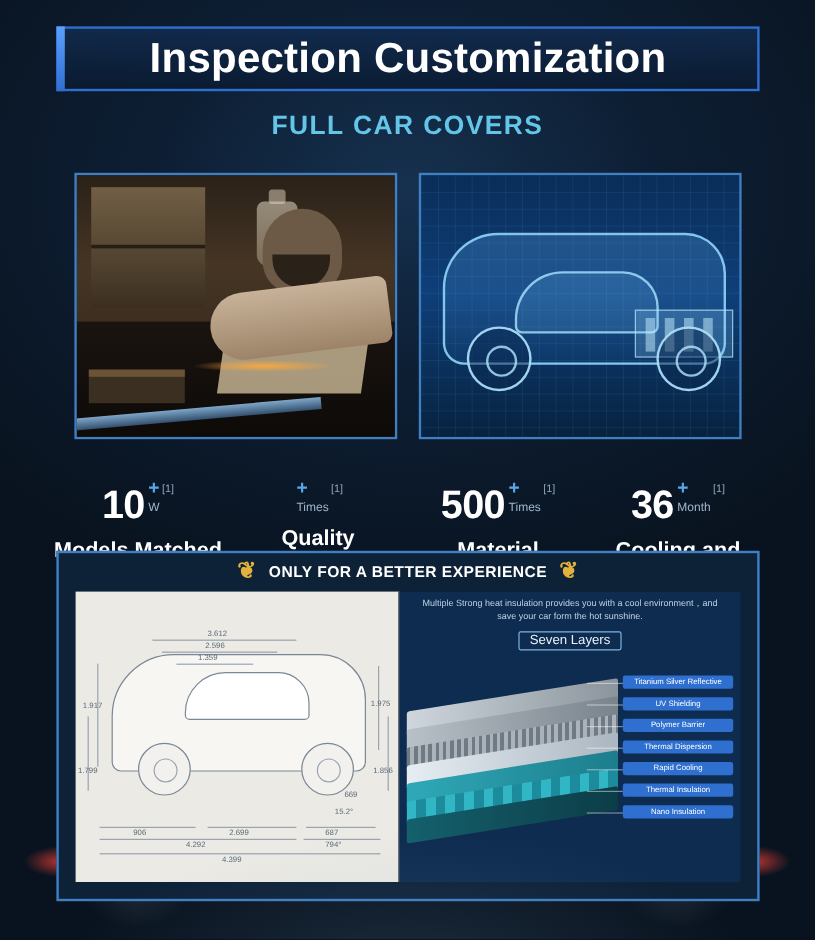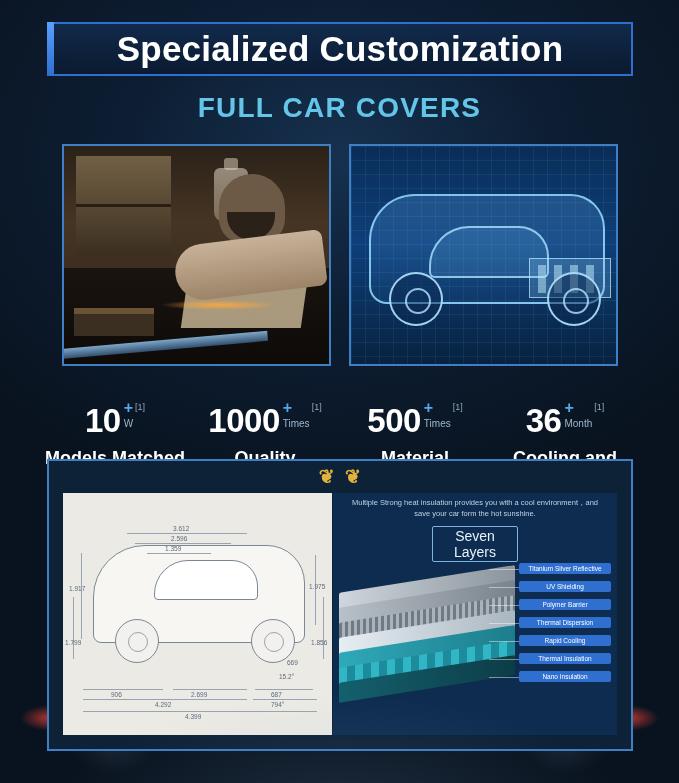--- a/index.html
+++ b/index.html
@@ -34,21 +34,21 @@
   .title-wrap .bar {
     position:absolute; left:-2px; top:-2px; bottom:-2px; width:7px;
     background: linear-gradient(180deg,#5aa0ff,#2f6fd0);
   }
   .title-text {
     font-size: 35px; font-weight: bold; color: #ffffff;
     letter-spacing: .2px; white-space: nowrap;
   }
   .subtitle {
     position:absolute; left:0; right:0; top:92px; text-align:center;
-    color:#63c6e8; font-size:28px; letter-spacing:1.2px; font-weight:600;
+    color:#63c6e8; font-size:22px; letter-spacing:1.2px; font-weight:600;
   }
 
   
   .cards { position:absolute; left:62px; top:144px; width:556px; height:222px;
            display:flex; gap:18px; }
   .card { width: 269px; height: 222px; border:2px solid #3f7fc4; overflow:hidden; position:relative; }
 
   
   .wsk { position:absolute; inset:0; background:
         linear-gradient(180deg,#2a2118 0%, #463524 35%, #2a2019 100%); }
@@ -140,21 +140,21 @@
   .dim { position:absolute; color:#5c6b7a; font-size:6.5px; white-space:nowrap; }
   .dline { position:absolute; background:#9aa4b0; }
   .dline.h { height:1px; } .dline.v { width:1px; }
 
   .nano { flex:1; background:#0e2c4f; position:relative; overflow:hidden; }
   .nano h3 { color:#dfeaf5; font-size:13px; font-weight:bold; text-align:center;
            margin-top:8px; font-style:italic; }
   .nano p { color:#bcd2e6; font-size:7.5px; text-align:center; margin:4px 12px 0;
            line-height:1.5; }
   .seven { margin:6px auto 0; width:86px; text-align:center; color:#e8f2fb;
-           font-size:14px; border:1px solid #7fb4e0; border-radius:2px; padding:1px 0;}
+           font-size:11px; border:1px solid #7fb4e0; border-radius:2px; padding:1px 0;}
   .layers { position:absolute; left:6px; top:86px; width:176px; height:120px; }
   .lay { position:absolute; left:0; width:176px; height:20px; transform: skewY(-9deg);
            border-radius:2px; }
   .tags { position:absolute; right:6px; top:70px; width:92px; }
   .tag { background:#2f6fd0; color:#fff; font-size:6.5px; text-align:center;
          border-radius:2px; padding:2px 0; margin-bottom:7px; position:relative; }
   .tag:after{ content:""; position:absolute; left:-30px; top:50%; width:30px; height:1px;
          background:rgba(255,255,255,.45); }
   
   .tl { position:absolute; bottom:52px; width:64px; height:26px; border-radius:13px;
@@ -169,21 +169,21 @@
 
 <div class="page">
 
   <div class="tl left"></div>
   <div class="tl right"></div>
   <div class="wheel-deco l"></div>
   <div class="wheel-deco r"></div>
 
   <div class="title-wrap">
     <span class="bar"></span>
-    <span class="title-text">Specialized Customization</span>
+    <span class="title-text">Inspection Customization</span>
   </div>
   <div class="subtitle">FULL CAR COVERS</div>
 
   <div class="cards">
     <div class="card">
       <div class="wsk">
         <div class="window">
             <b></b>
           </div>
         <div class="jug"></div>
@@ -214,36 +214,37 @@
       </div>
     </div>
   </div>
 
   <div class="stats">
     <div class="stat">
       <span class="num">10</span><span class="sup"><span class="plus">+</span><span class="unit">W</span></span><span class="ref">[1]</span>
       <div class="lbl">Models Matched</div>
     </div>
     <div class="stat">
-      <span class="num">1000</span><span class="sup"><span class="plus">+</span><span class="unit">Times</span></span><span class="ref">[1]</span>
+      <span class="sup"><span class="plus">+</span><span class="unit">Times</span></span><span class="ref">[1]</span>
       <div class="lbl">Quality Inspection</div>
     </div>
     <div class="stat">
       <span class="num">500</span><span class="sup"><span class="plus">+</span><span class="unit">Times</span></span><span class="ref">[1]</span>
       <div class="lbl">Material Selection</div>
     </div>
     <div class="stat">
       <span class="num">36</span><span class="sup"><span class="plus">+</span><span class="unit">Month</span></span><span class="ref">[1]</span>
       <div class="lbl">Cooling and Design</div>
     </div>
   </div>
 
   <div class="panel">
     <div class="ribbon">
       <span class="leaf">❦</span>
+      <span>ONLY FOR A BETTER EXPERIENCE</span>
       <span class="leaf">❦</span>
     </div>
 
     <div class="panel-body">
 
       <div class="blueprint">
         <div class="bpcar">
           <div class="bpcab"></div>
         </div>
         <div class="bw a"></div>

